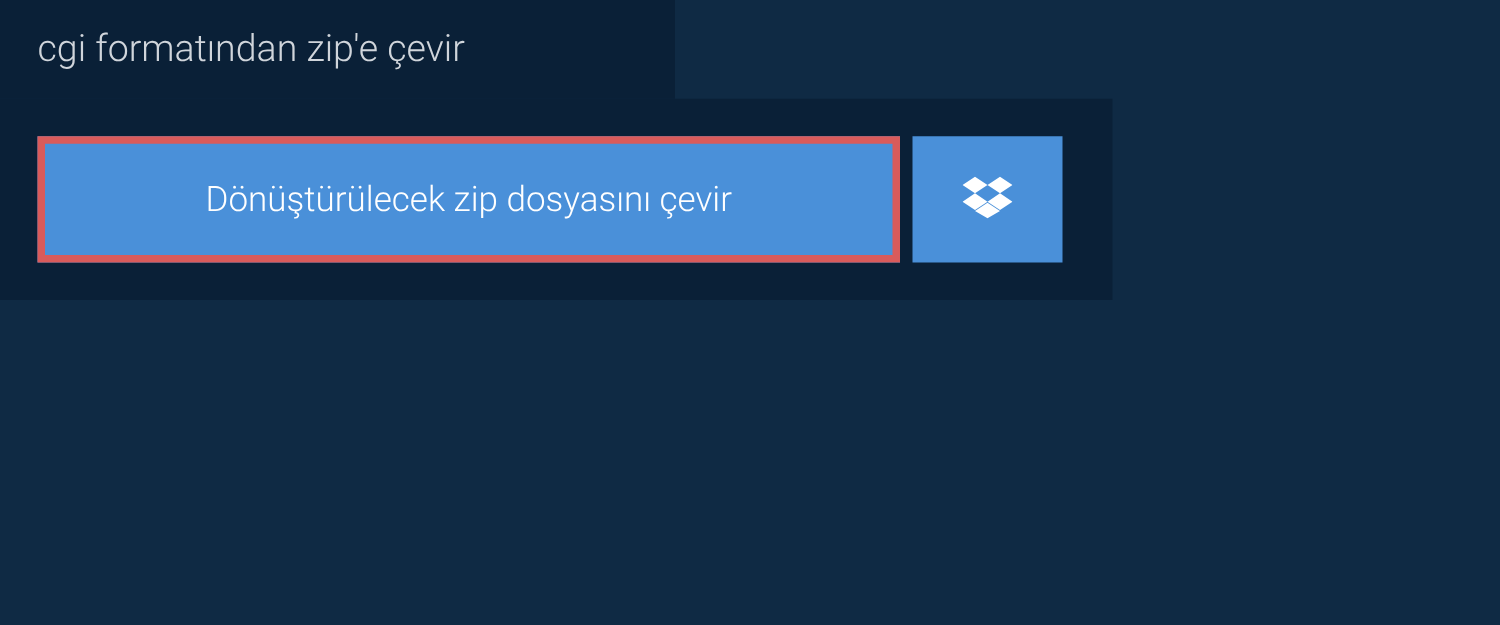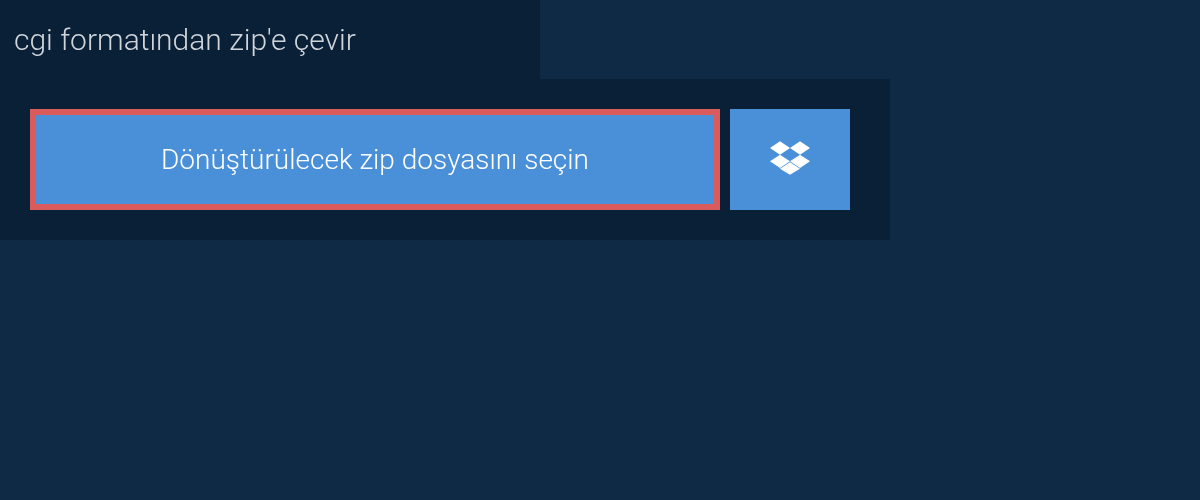--- a/index.html
+++ b/index.html
@@ -12,21 +12,21 @@
       height: 500px;
       background: #0f2a44;
       font-family: -apple-system, BlinkMacSystemFont, "Segoe UI", Roboto, Helvetica, Arial, sans-serif;
       overflow: hidden;
     }
     .header-tab {
       background: #0a2037;
       color: #d0d5db;
       font-size: 30px;
       font-weight: 300;
-      padding: 22px 14px;
+      padding: 22px 30px;
       display: inline-block;
       min-width: 540px;
     }
     .button-row {
       display: flex;
       align-items: stretch;
       padding: 30px 30px 30px 30px;
       gap: 10px;
       background: #0a2037;
       margin-top: 0;
@@ -69,21 +69,21 @@
   </style>
 </head>
 <body>
 
 
 
 <div class="header-tab">cgi formatından zip'e çevir</div>
 
 <div class="button-row">
   <div class="select-file-button">
-    <span>Dönüştürülecek zip dosyasını seçin</span>
+    <span>Dönüştürülecek zip dosyasını çevir</span>
   </div>
   <div class="dropbox-button">
     <span>
       <svg viewBox="0 0 24 24" xmlns="http://www.w3.org/2000/svg">
         <path d="M6 2L0 6l6 4-6 4 6 4 6-4 6 4 6-4-6-4 6-4-6-4-6 4-6-4zm6 4l6 4-6 4-6-4 6-4zm-6 12.5l6 3.5 6-3.5-6-4-6 4z"></path>
       </svg>
     </span>
   </div>
 </div>
 

